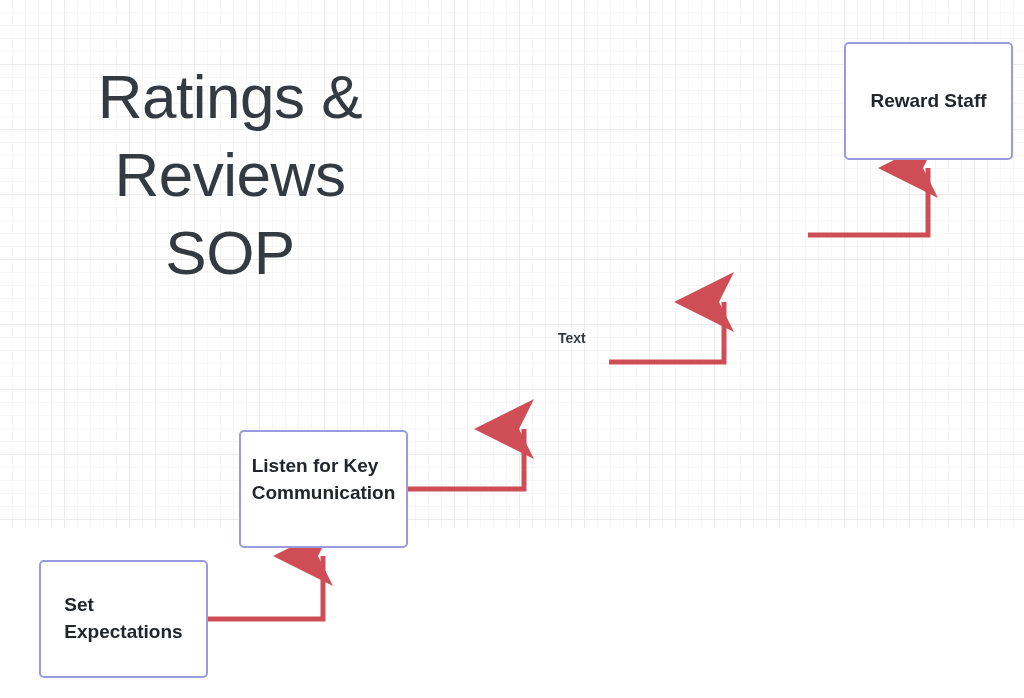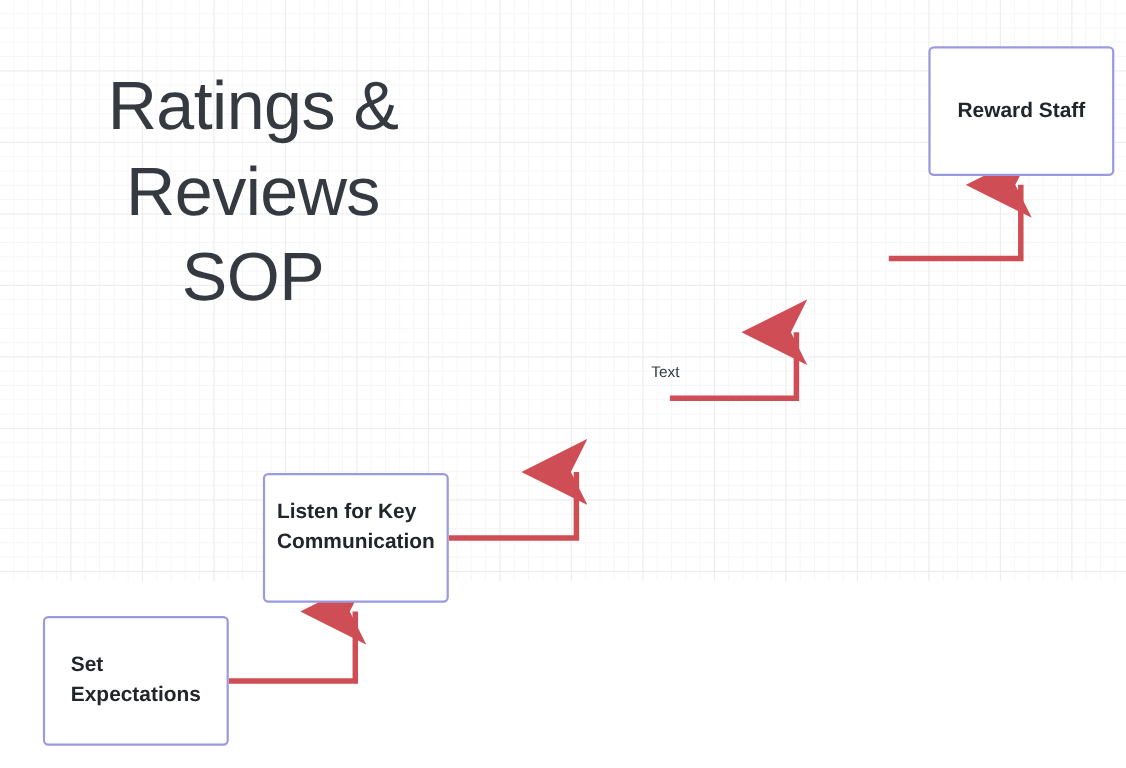--- a/index.html
+++ b/index.html
@@ -90,24 +90,24 @@
   #node-reward-staff          { left: 844px; top: 42px;  width: 169px; height: 118px; }
 
   
   #node-listen-key-comm .node-label,
   #node-solicit-review .node-label,
   #node-implement-technology .node-label { transform: translateY(-9px); }
 
   
   .text-chip {
     position: absolute;
-    left: 592px;
+    left: 558px;
     top: 331px;
     font-size: 14px;
-    font-weight: 400;
+    font-weight: 700;
     color: #343a40;
     line-height: 1;
     z-index: 3;
   }
 </style>
 </head>
 <body>
 
 <div id="canvas">
 

